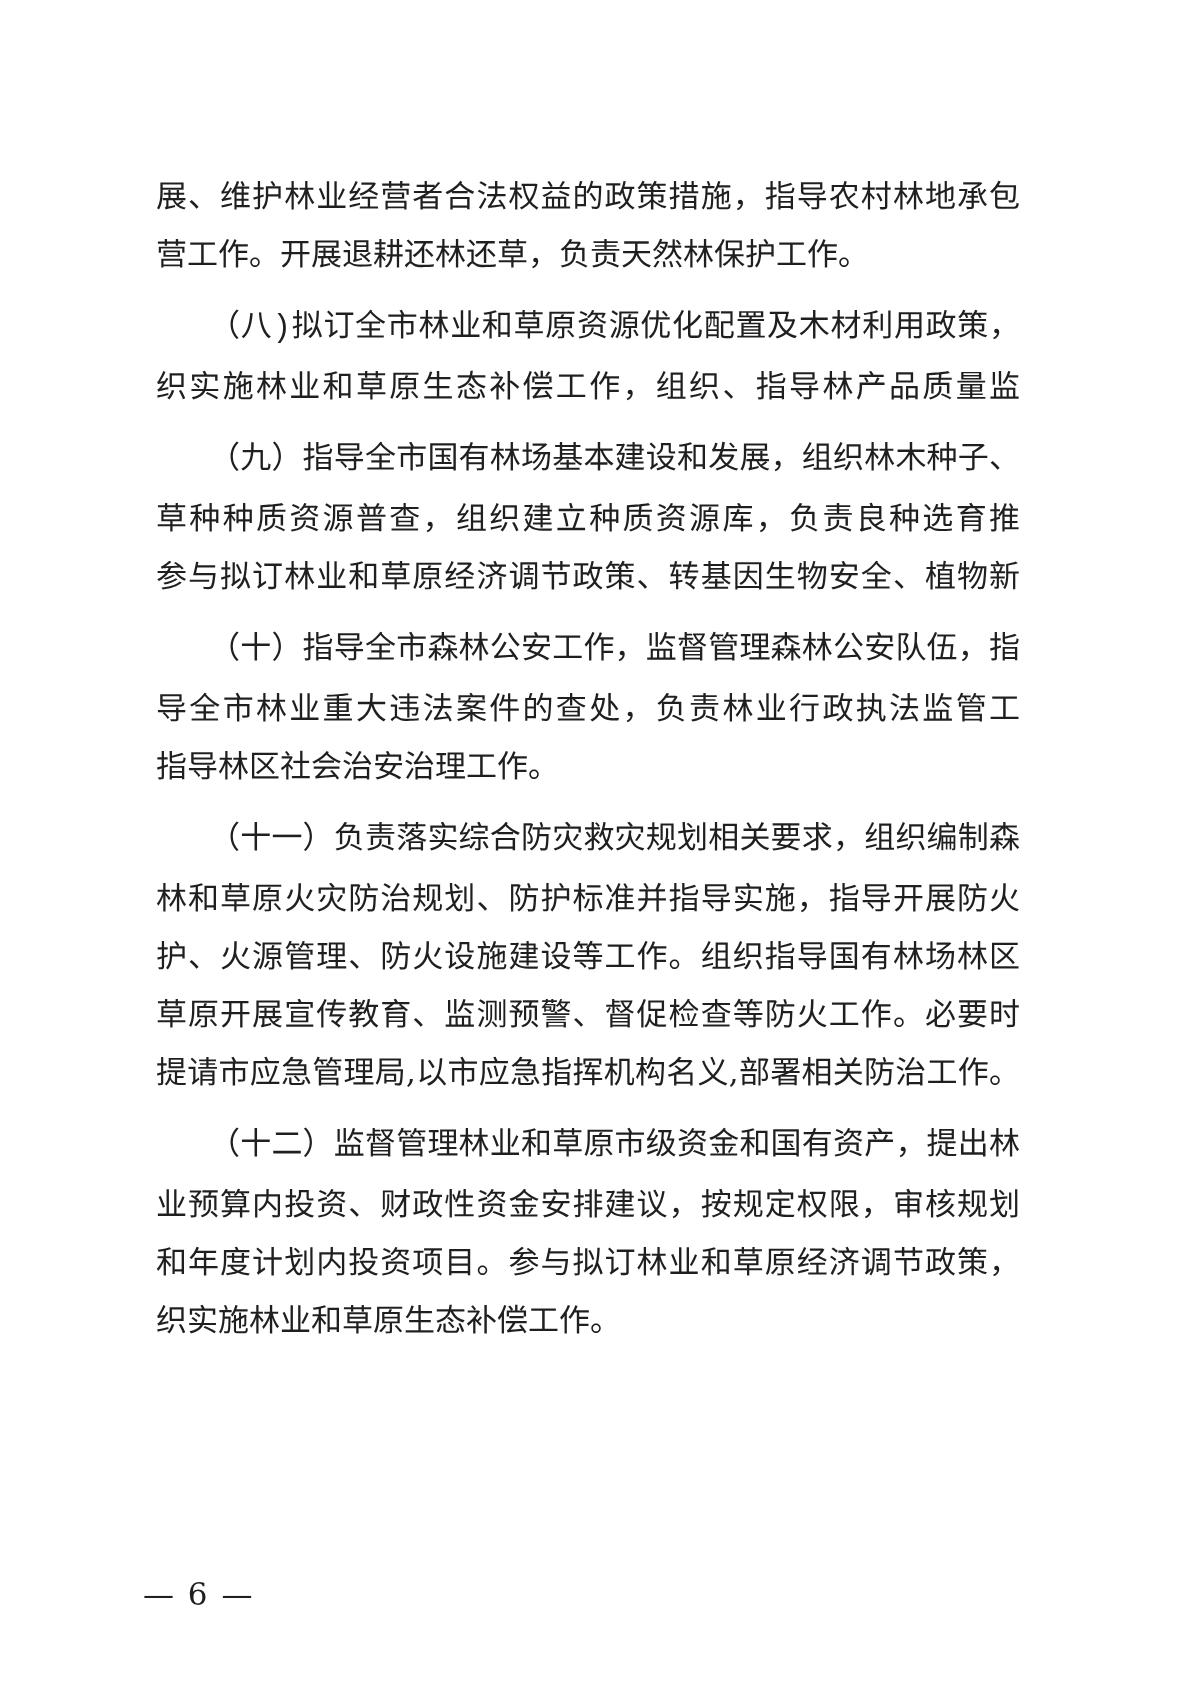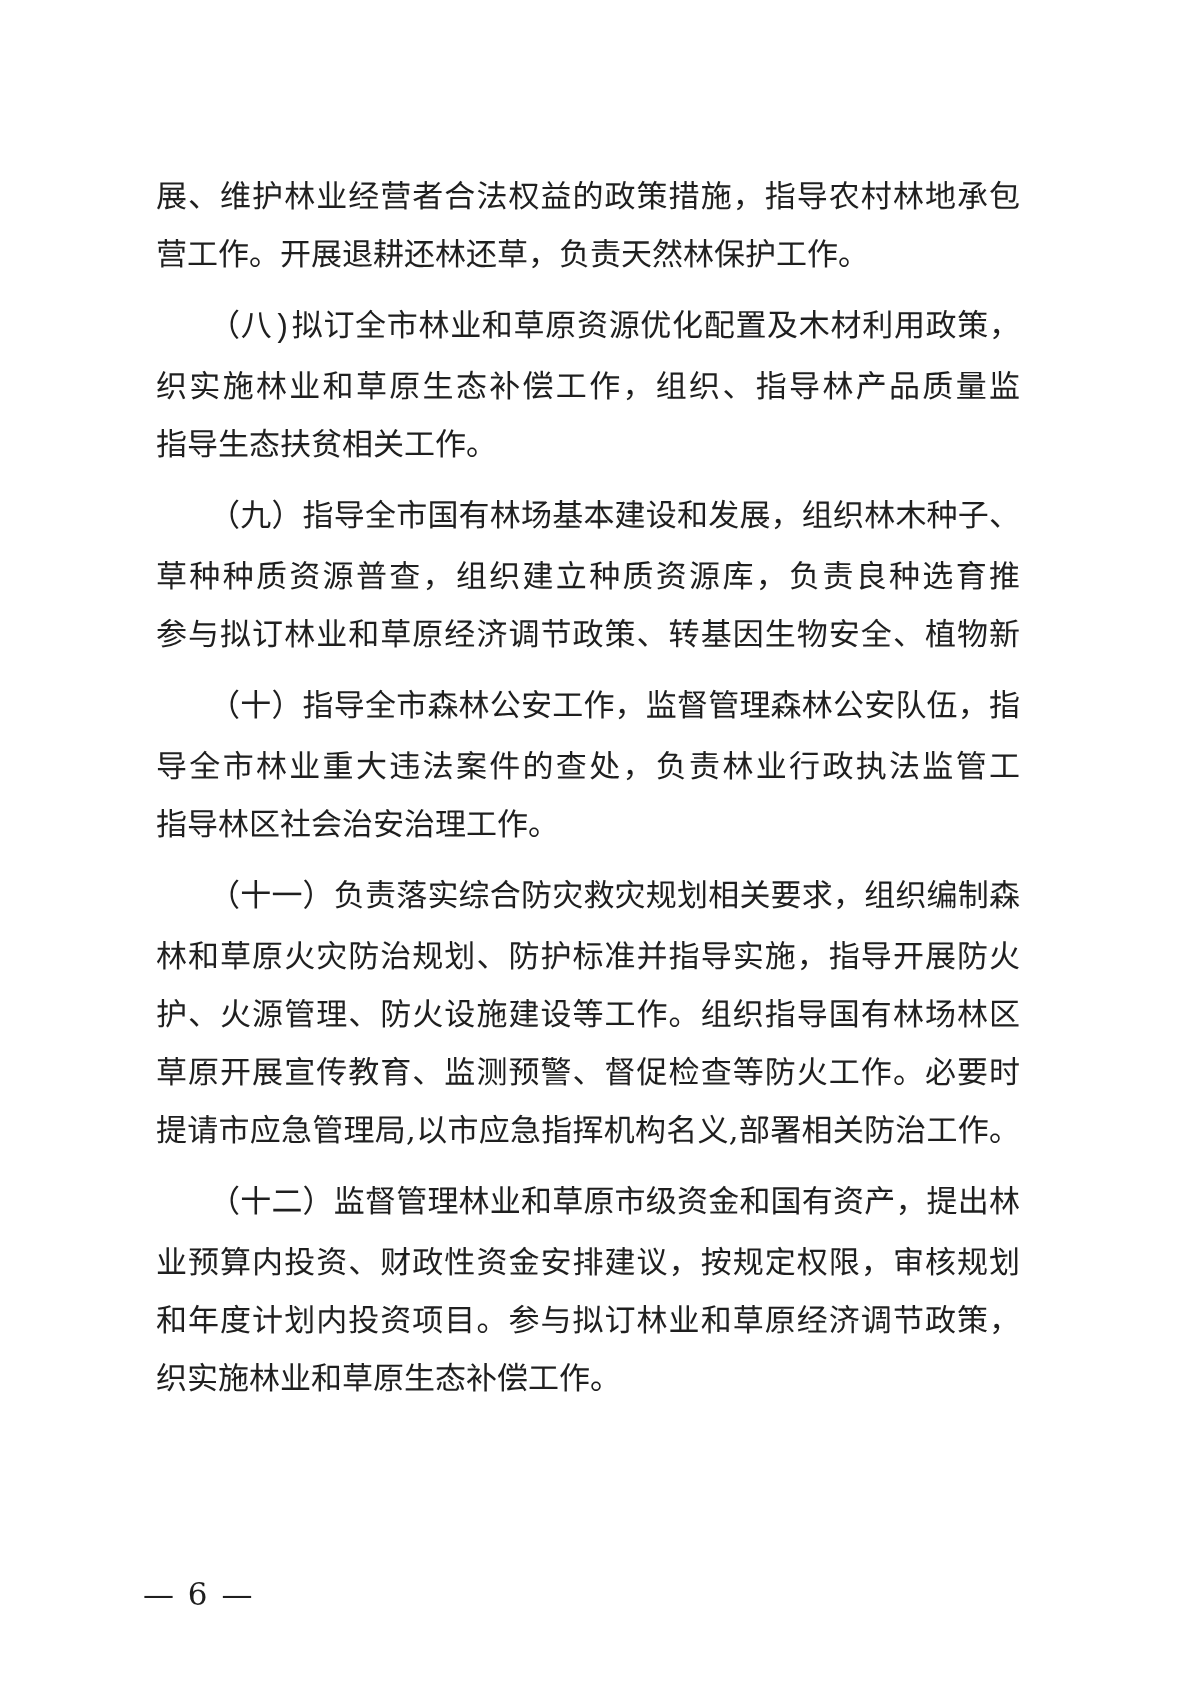--- a/index.html
+++ b/index.html
@@ -67,21 +67,20 @@
   <div class="text-block">
 
     <div class="para">
       <div class="line">展、维护林业经营者合法权益的政策措施，指导农村林地承包经</div>
       <div class="line end">营工作。开展退耕还林还草，负责天然林保护工作。</div>
     </div>
 
     <div class="para">
       <div class="line indent">（八)拟订全市林业和草原资源优化配置及木材利用政策，拟</div>
       <div class="line">织实施林业和草原生态补偿工作，组织、指导林产品质量监督，</div>
-      <div class="line end">指导生态扶贫相关工作。</div>
     </div>
 
     <div class="para">
       <div class="line indent">（九）指导全市国有林场基本建设和发展，组织林木种子、</div>
       <div class="line">草种种质资源普查，组织建立种质资源库，负责良种选育推广，</div>
       <div class="line">参与拟订林业和草原经济调节政策、转基因生物安全、植物新品</div>
     </div>
 
     <div class="para">
       <div class="line indent">（十）指导全市森林公安工作，监督管理森林公安队伍，指</div>

